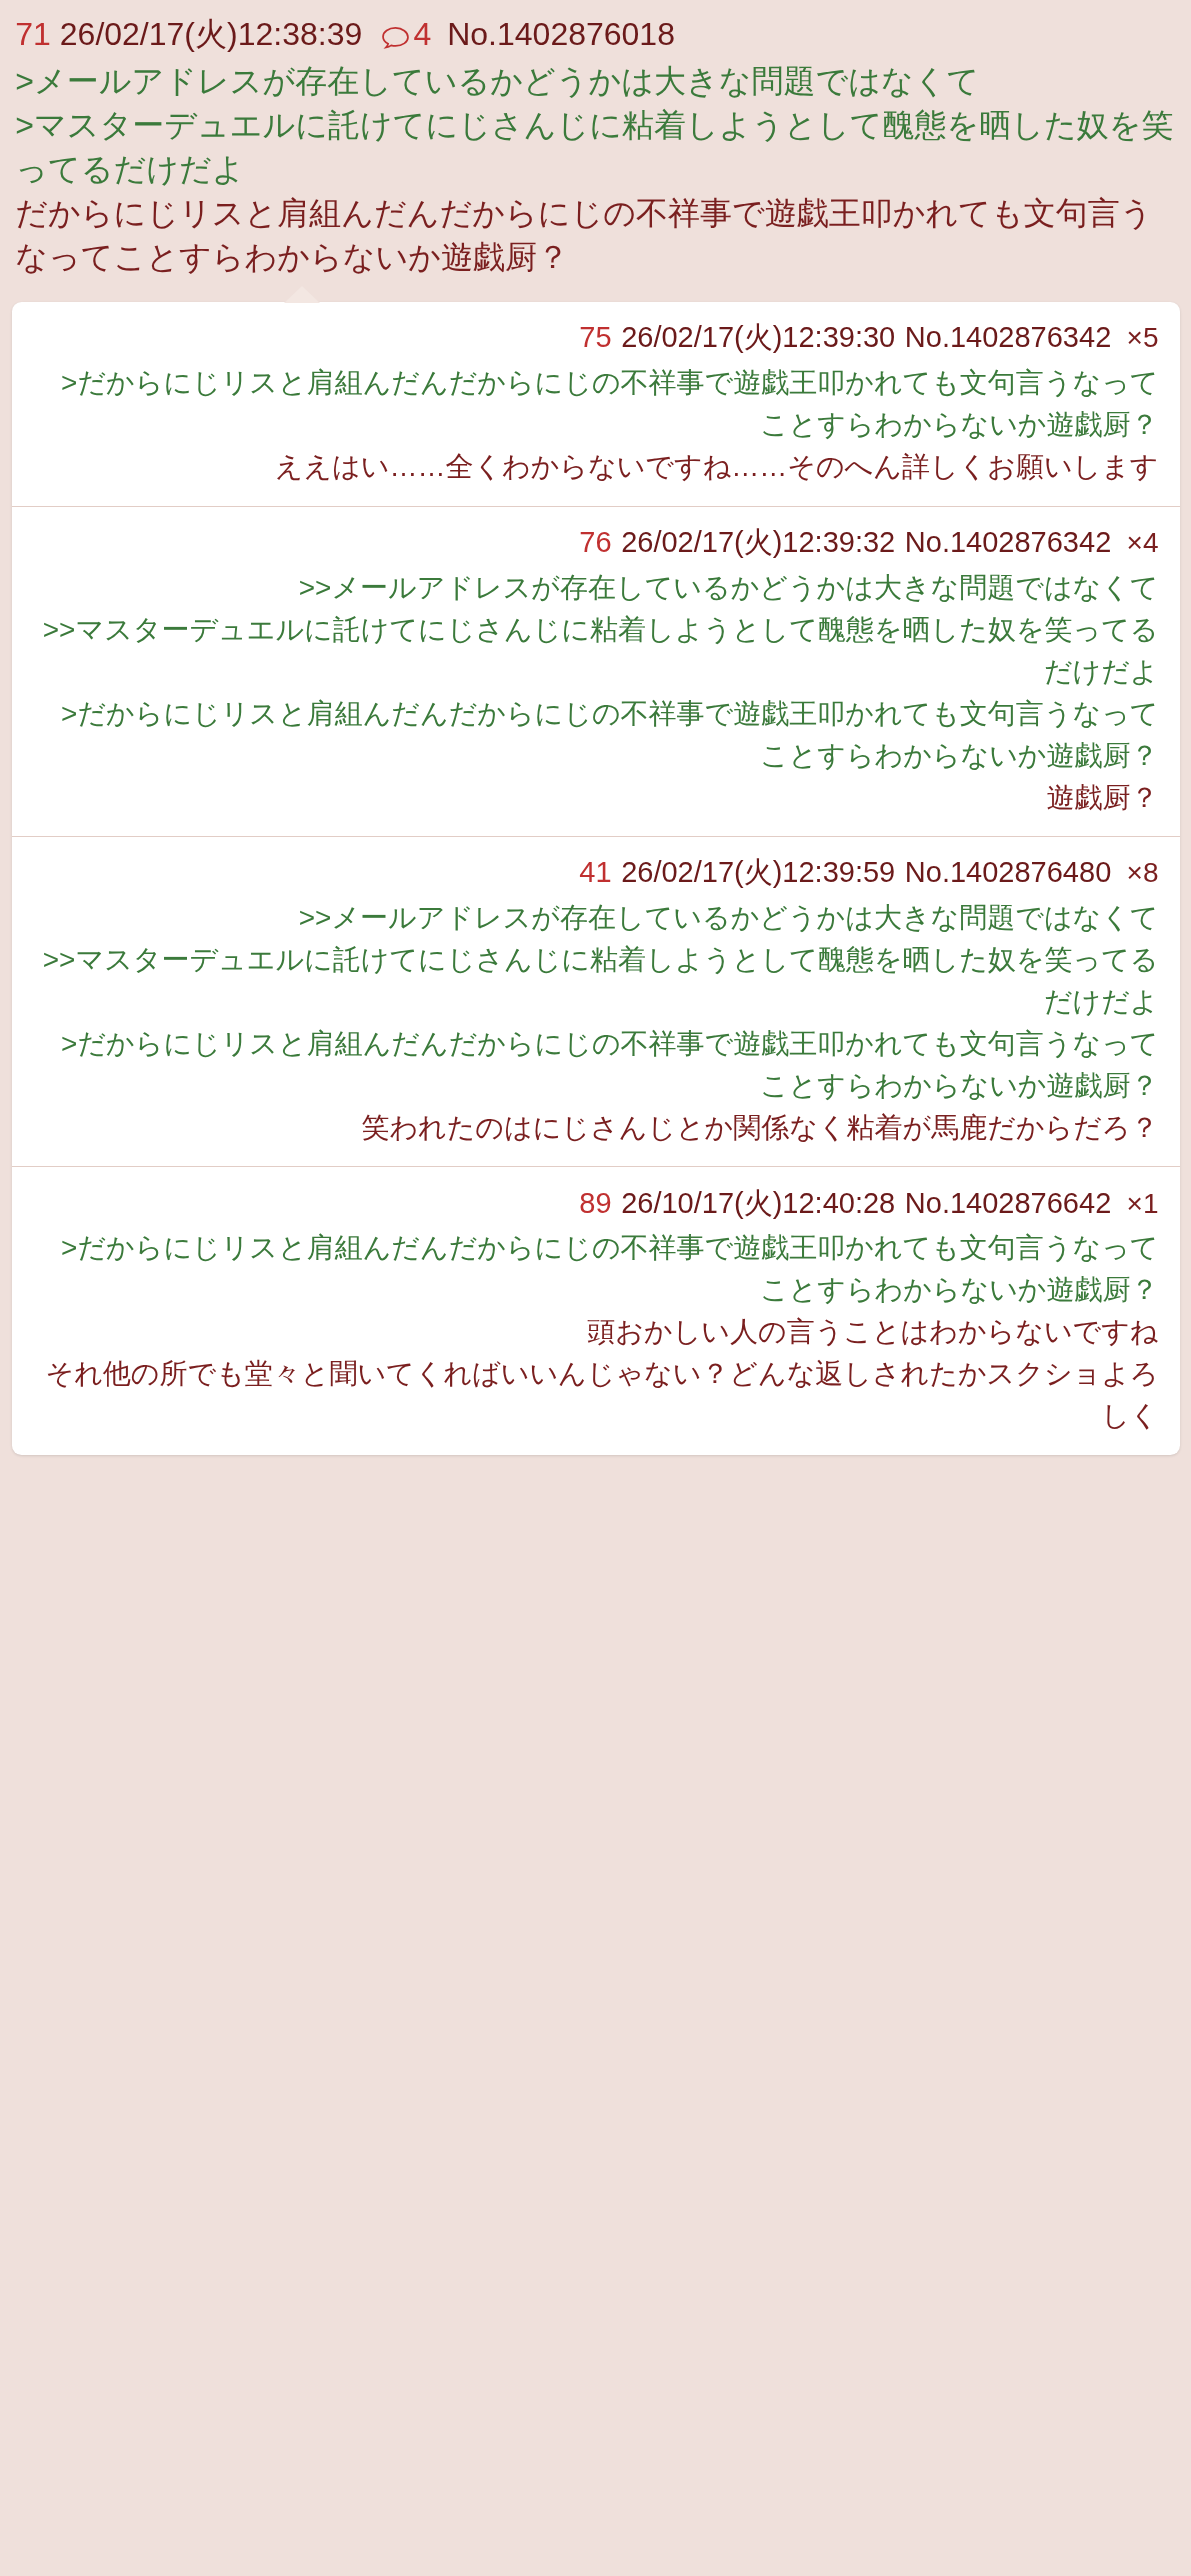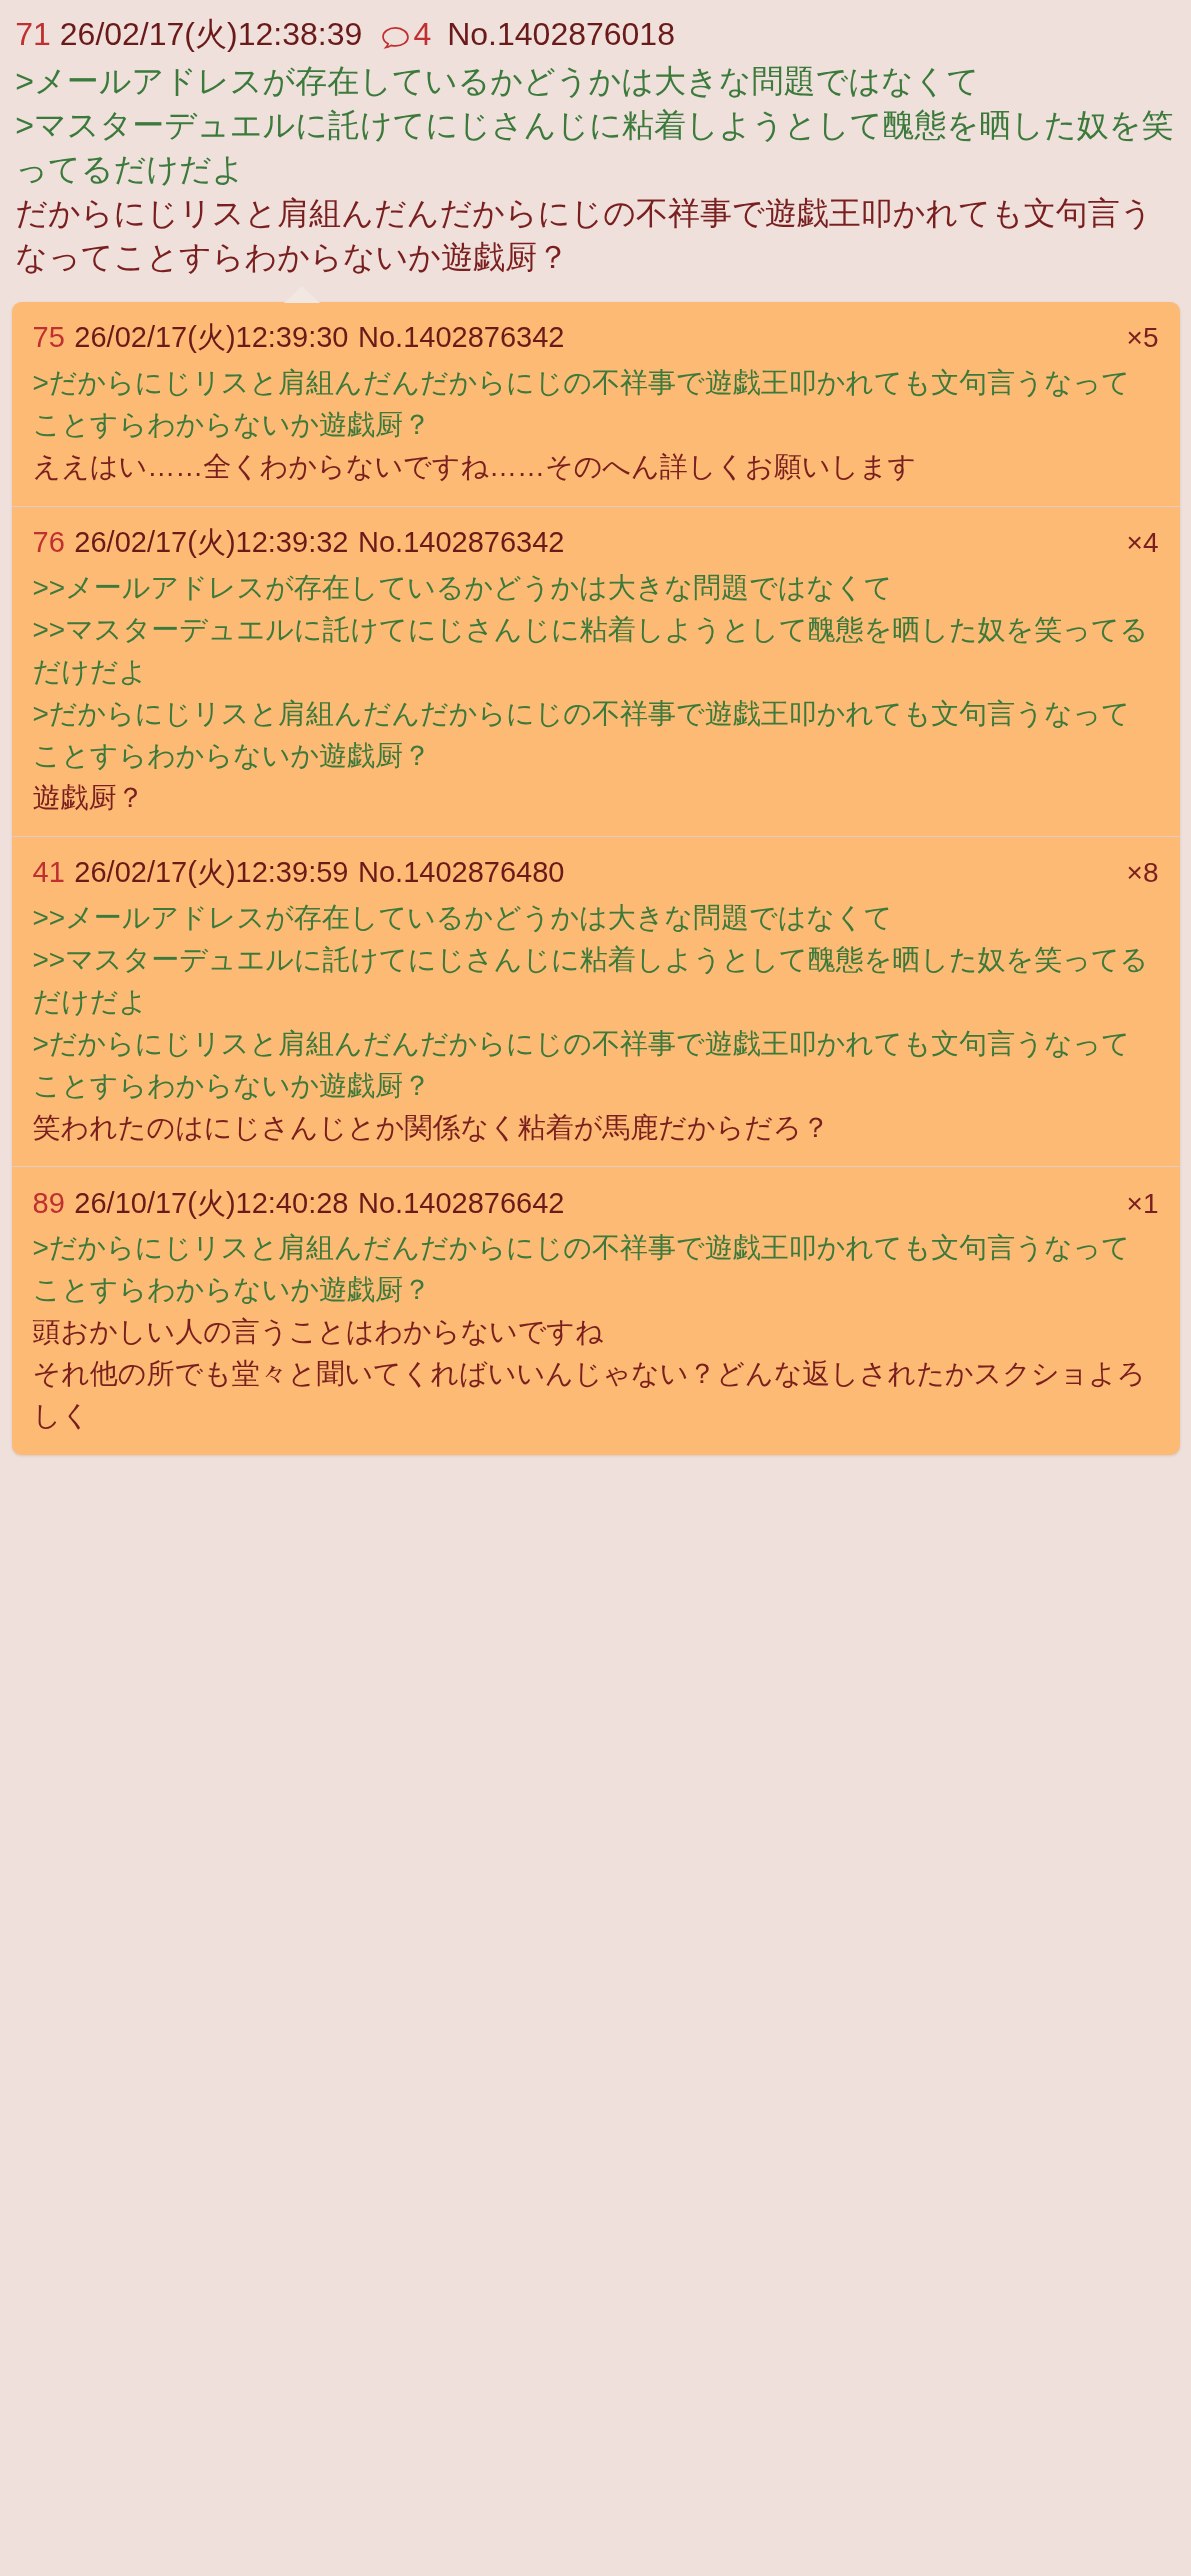--- a/index.html
+++ b/index.html
@@ -57,24 +57,25 @@
     margin-top: 3.8px;
     word-break: break-all;
   }
   .quote1 { color: #3b7a3b; }
   .plain  { color: #7a1f1f; }
 
   
   .panel {
     position: relative;
     margin: 13.4px 11.5px 0 11.5px;
-    background: #fdba74;
+    background: #ffffff;
     border-radius: 9.6px;
     box-shadow: 0 1px 2.9px rgba(0,0,0,0.12);
     overflow: visible;
+    text-align: right;
   }
   .panel-arrow {
     position: absolute;
     top: -16.3px;
     left: 272px;
     width: 0;
     height: 0;
     border-left: 18px solid transparent;
     border-right: 18px solid transparent;
     border-bottom: 17.3px solid #f3e7e2;

